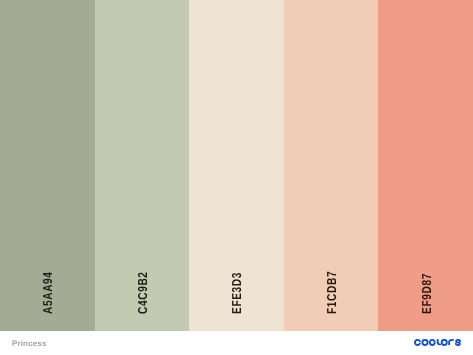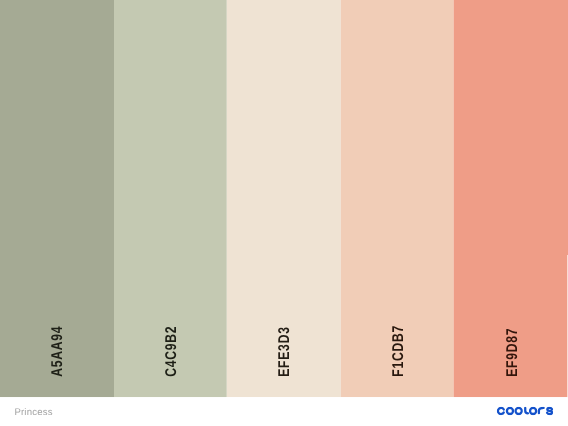--- a/index.html
+++ b/index.html
@@ -58,21 +58,21 @@
         </div>
       </div>
       <div class="swatch" style="background: rgb(239, 157, 135);">
         <div class="hexwrap">
           <span class="hex" style="color: rgb(51, 21, 11);">EF9D87</span>
         </div>
       </div>
     </div>
 
   <div class="footer" style="background: rgb(255, 255, 255);">
-    <span class="pname" style="color: rgb(163, 163, 163);">Princess</span>
+    <span class="pname" style="color: rgb(163, 163, 163); font-weight: bold;">Princess</span>
 
     <a class="logo">
       <svg viewBox="0 0 475 69" width="100%" height="100%">
         <g id="logo-glyphs" fill="none" stroke-width="19" stroke-linecap="round" stroke-linejoin="round" stroke="#1452cb">
             <path d="M58 22.3a26 26 0 1 0 0 24.4"></path>
             <path d="M135 34.5a25.5 25.5 0 1 1-51 0 25.5 25.5 0 1 1 51 0"></path>
             <path d="M207.5 34.5a25.5 25.5 0 1 1-51 0 25.5 25.5 0 1 1 51 0"></path>
             <path d="M237 9v23c0 12 10 22 23 22"></path>
             <path d="M328 34.5a25.5 25.5 0 1 1-51 0 25.5 25.5 0 1 1 51 0"></path>
             <path d="M351 53V33c0-14 14-24 39.5-24"></path>

